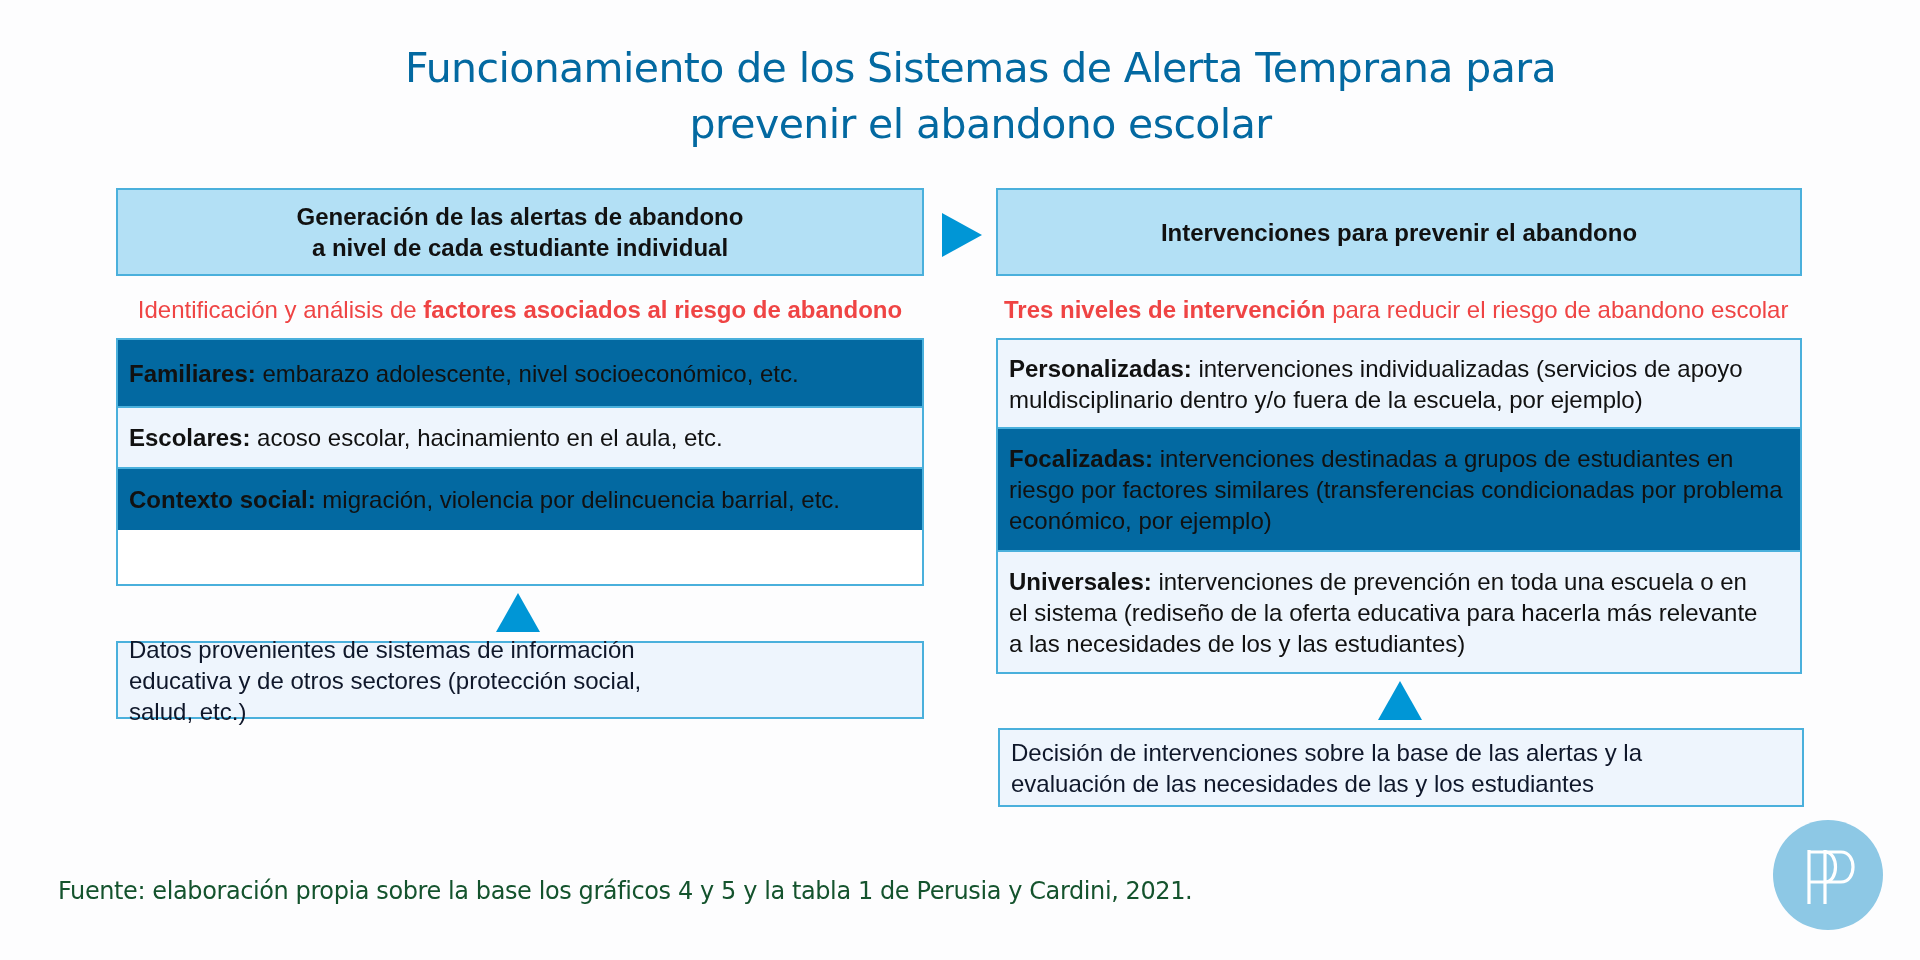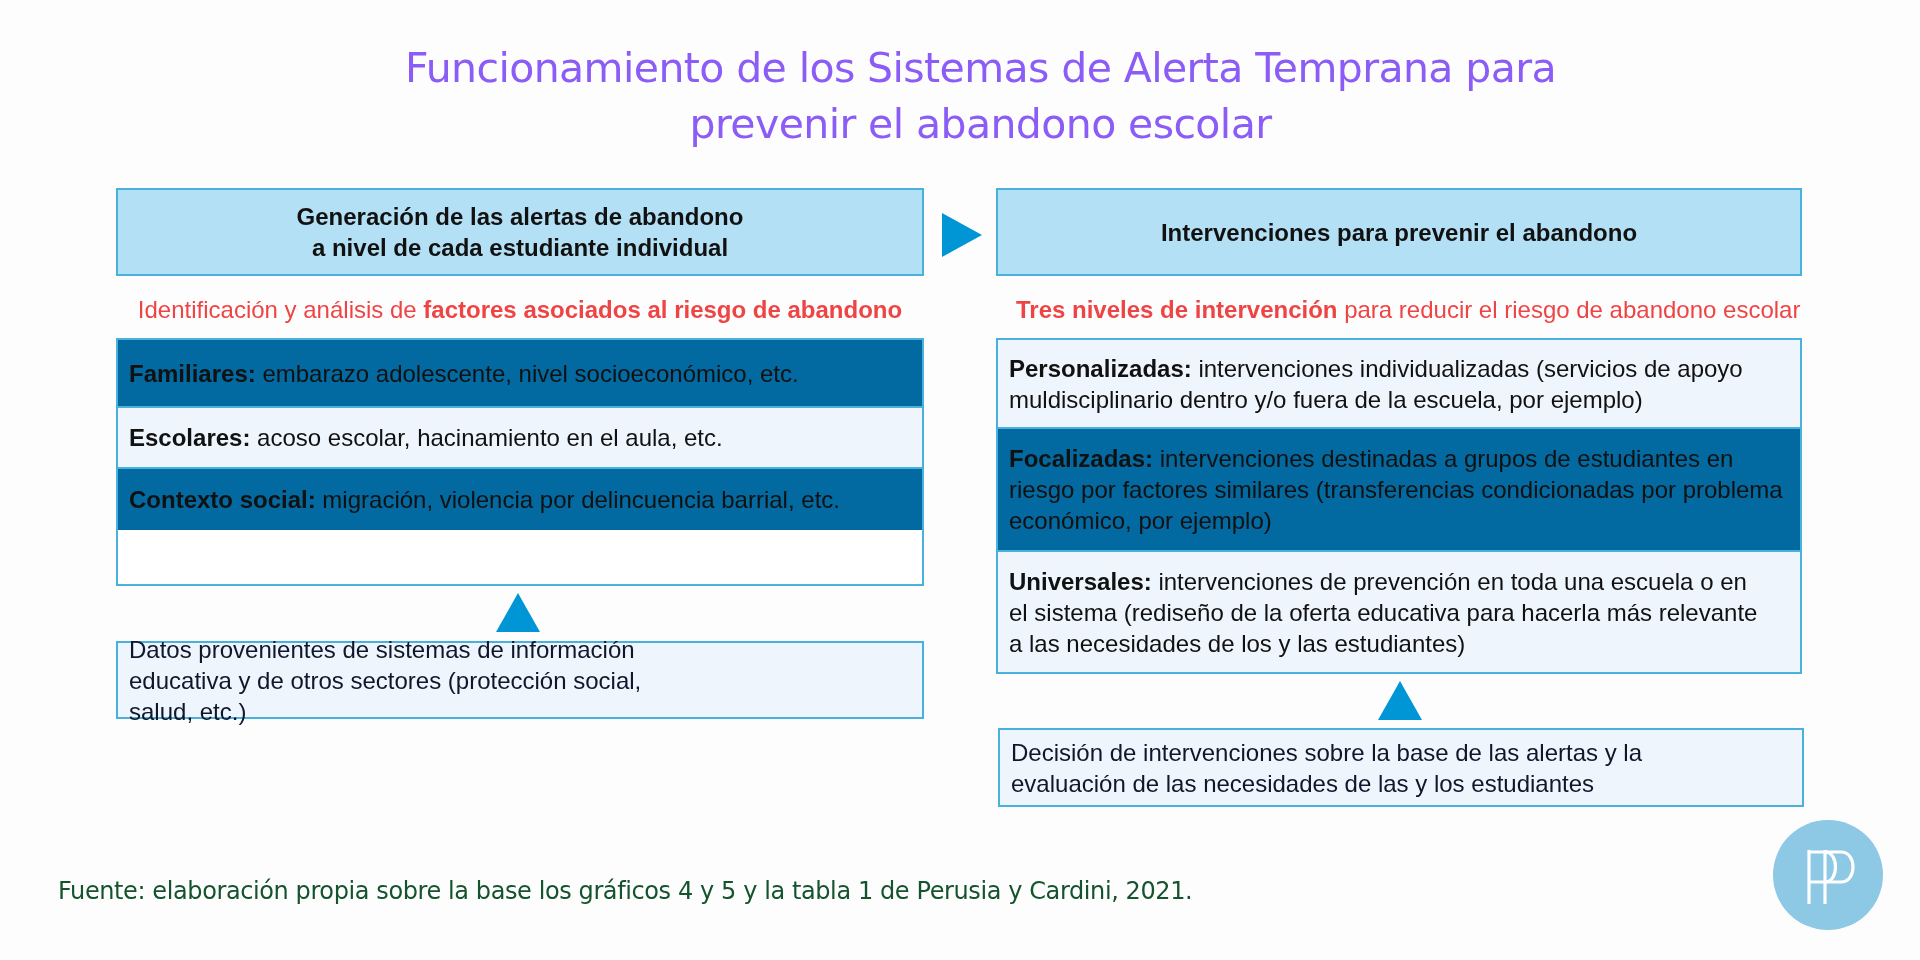--- a/index.html
+++ b/index.html
@@ -10,21 +10,21 @@
     font-family: "Liberation Sans", sans-serif;
     color: #111;
   }
   .title {
     position: absolute;
     left: 0; top: 40px; width: 1920px;
     text-align: center;
     font-family: "DejaVu Sans", sans-serif;
     font-size: 41px;
     line-height: 56px;
-    color: #8b5cf6;
+    color: #0369a1;
     letter-spacing: -0.6px;
     padding-left: 41px;
   }
   .header-box {
     position: absolute;
     top: 188px; height: 88px;
     background: #b3e0f5;
     border: 2px solid #4ab0dc;
     display: flex; align-items: center; justify-content: center;
     text-align: center;
@@ -123,21 +123,21 @@
 <div class="arrow-right"></div>
 
 <div class="header-box" style="left:996px; width:806px;">
   <span class="line">Intervenciones para prevenir el abandono</span>
 </div>
 
 <div class="subtitle" style="left:116px; width:808px;">
   <span>Identificación y análisis de </span><b>factores asociados al riesgo de abandono</b><span></span>
 </div>
 
-<div class="subtitle" style="left:996px; width:820px; text-align:left; padding-left:8px;margin-left:12px;">
+<div class="subtitle" style="left:996px; width:820px; text-align:left; padding-left:8px;">
   <span></span><b>Tres niveles de intervención</b><span> para reducir el riesgo de abandono escolar</span>
 </div>
 
 <div class="list" style="left:116px; top:338px; width:808px; height:248px;">
   <div class="row plain" style="height:66px;">
     <span class="text"><b>Familiares:</b><span> embarazo adolescente, nivel socioeconómico, etc.</span></span>
   </div>
   <div class="row shade" style="height:61px;">
     <span class="text"><b>Escolares:</b><span> acoso escolar, hacinamiento en el aula, etc.</span></span>
   </div>

